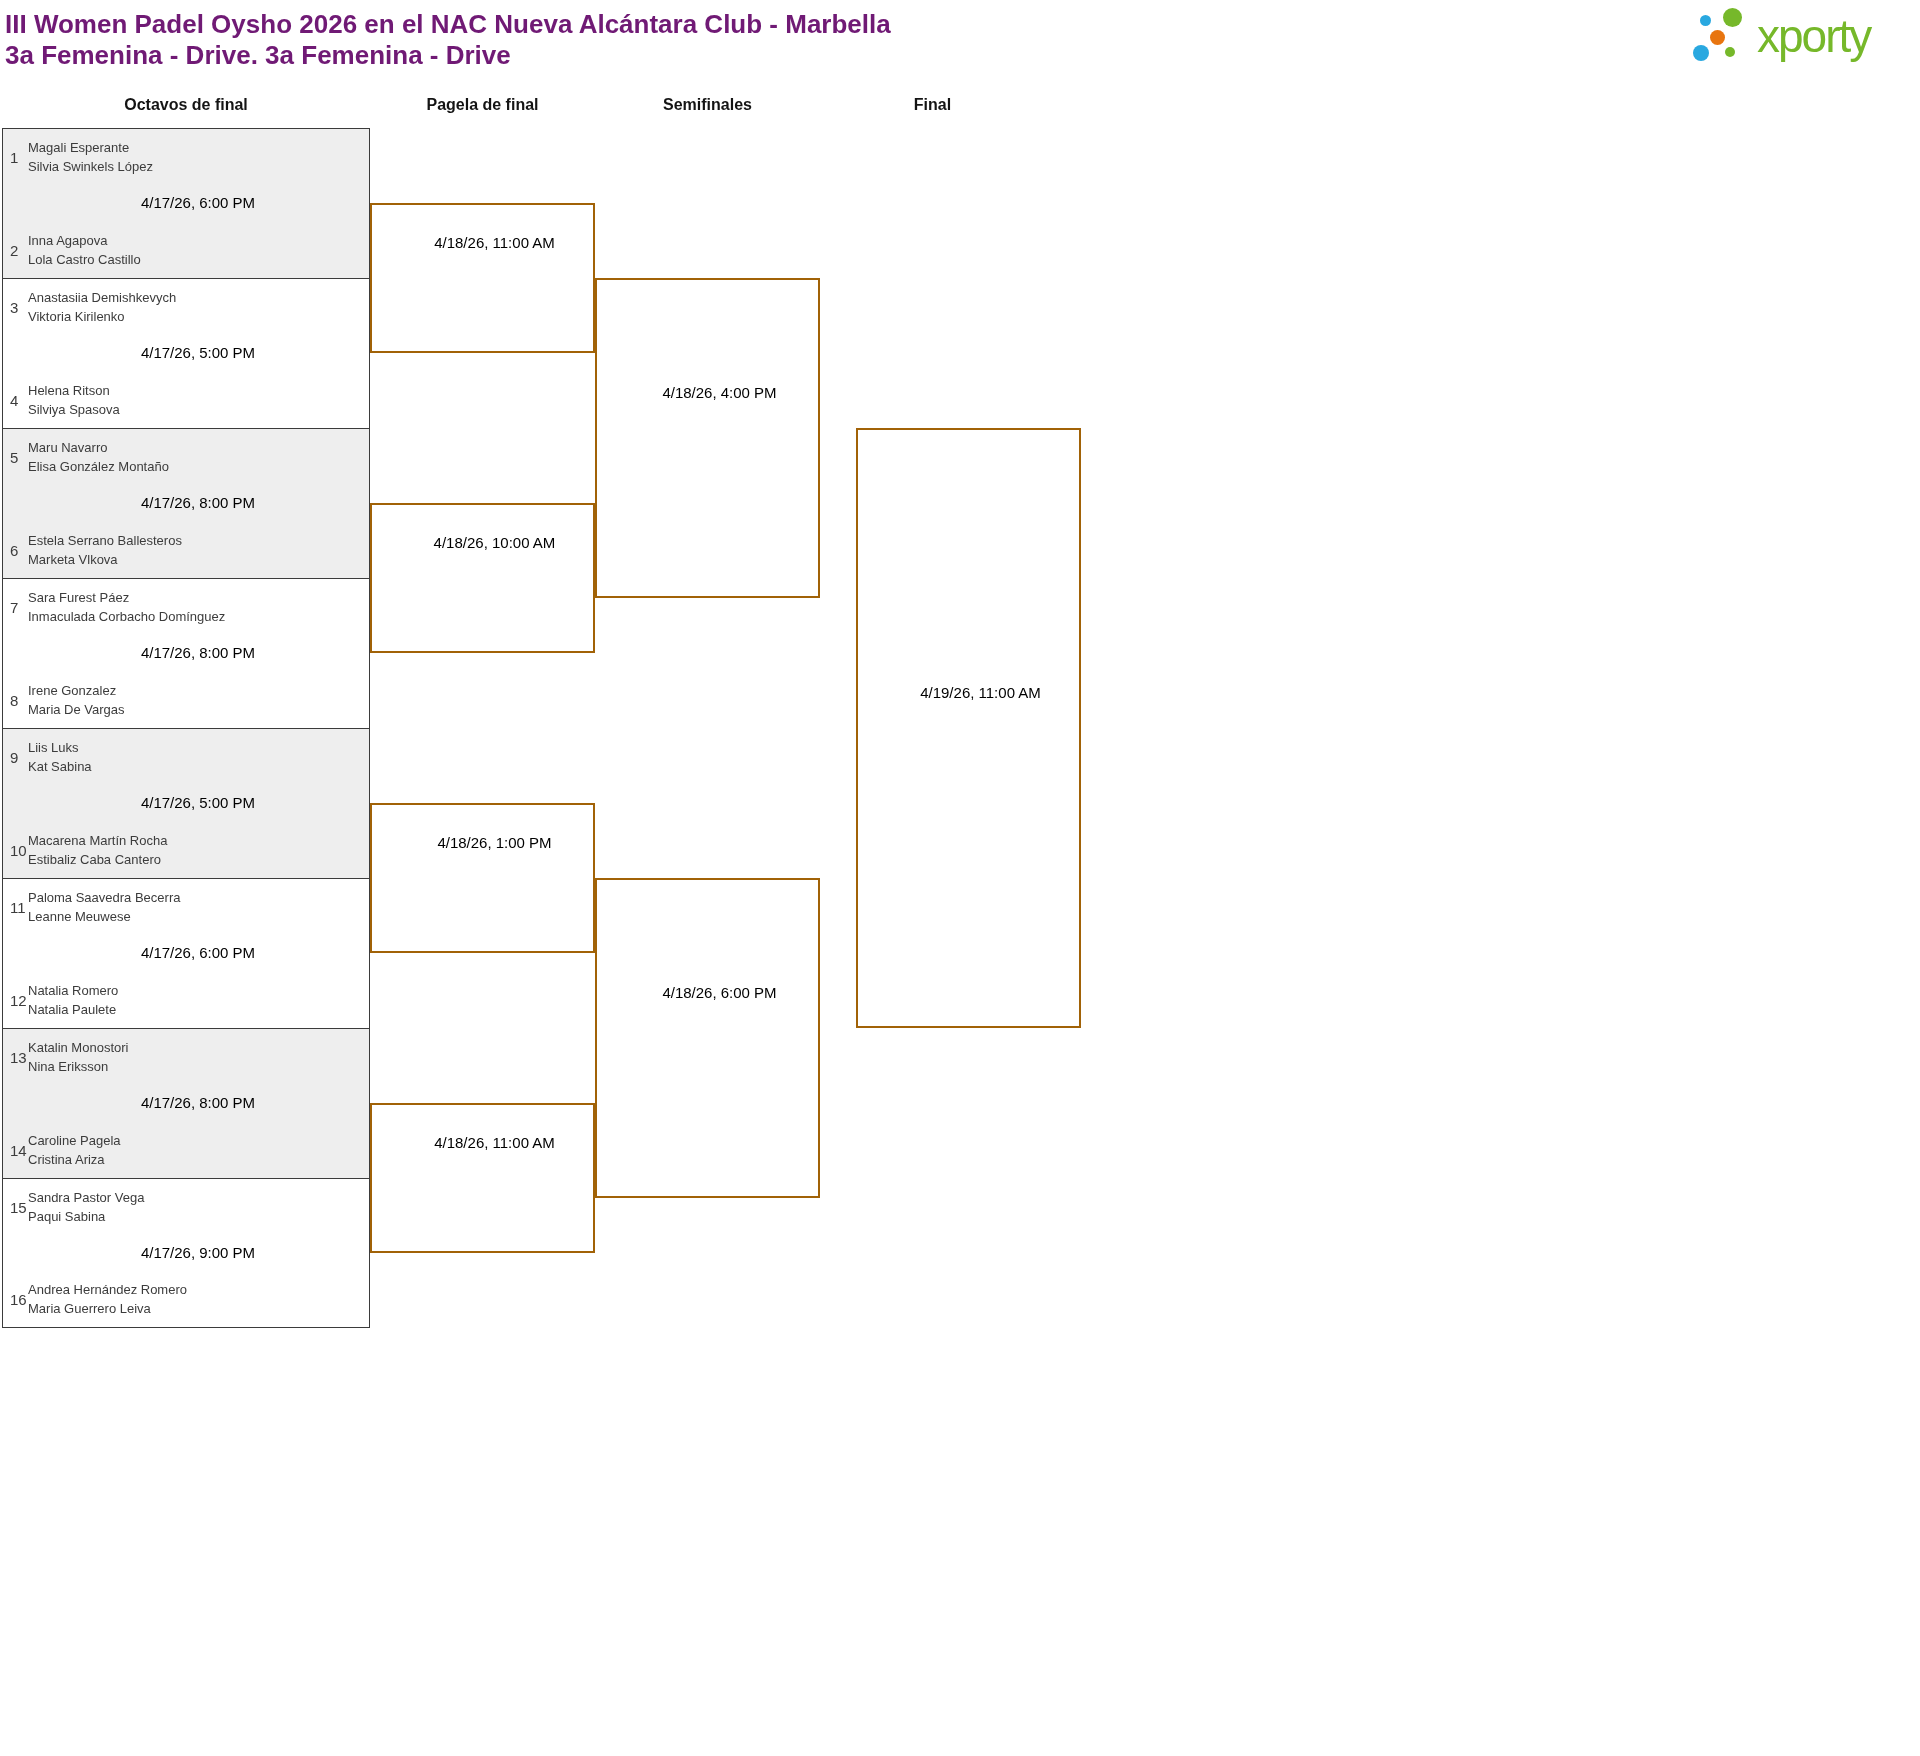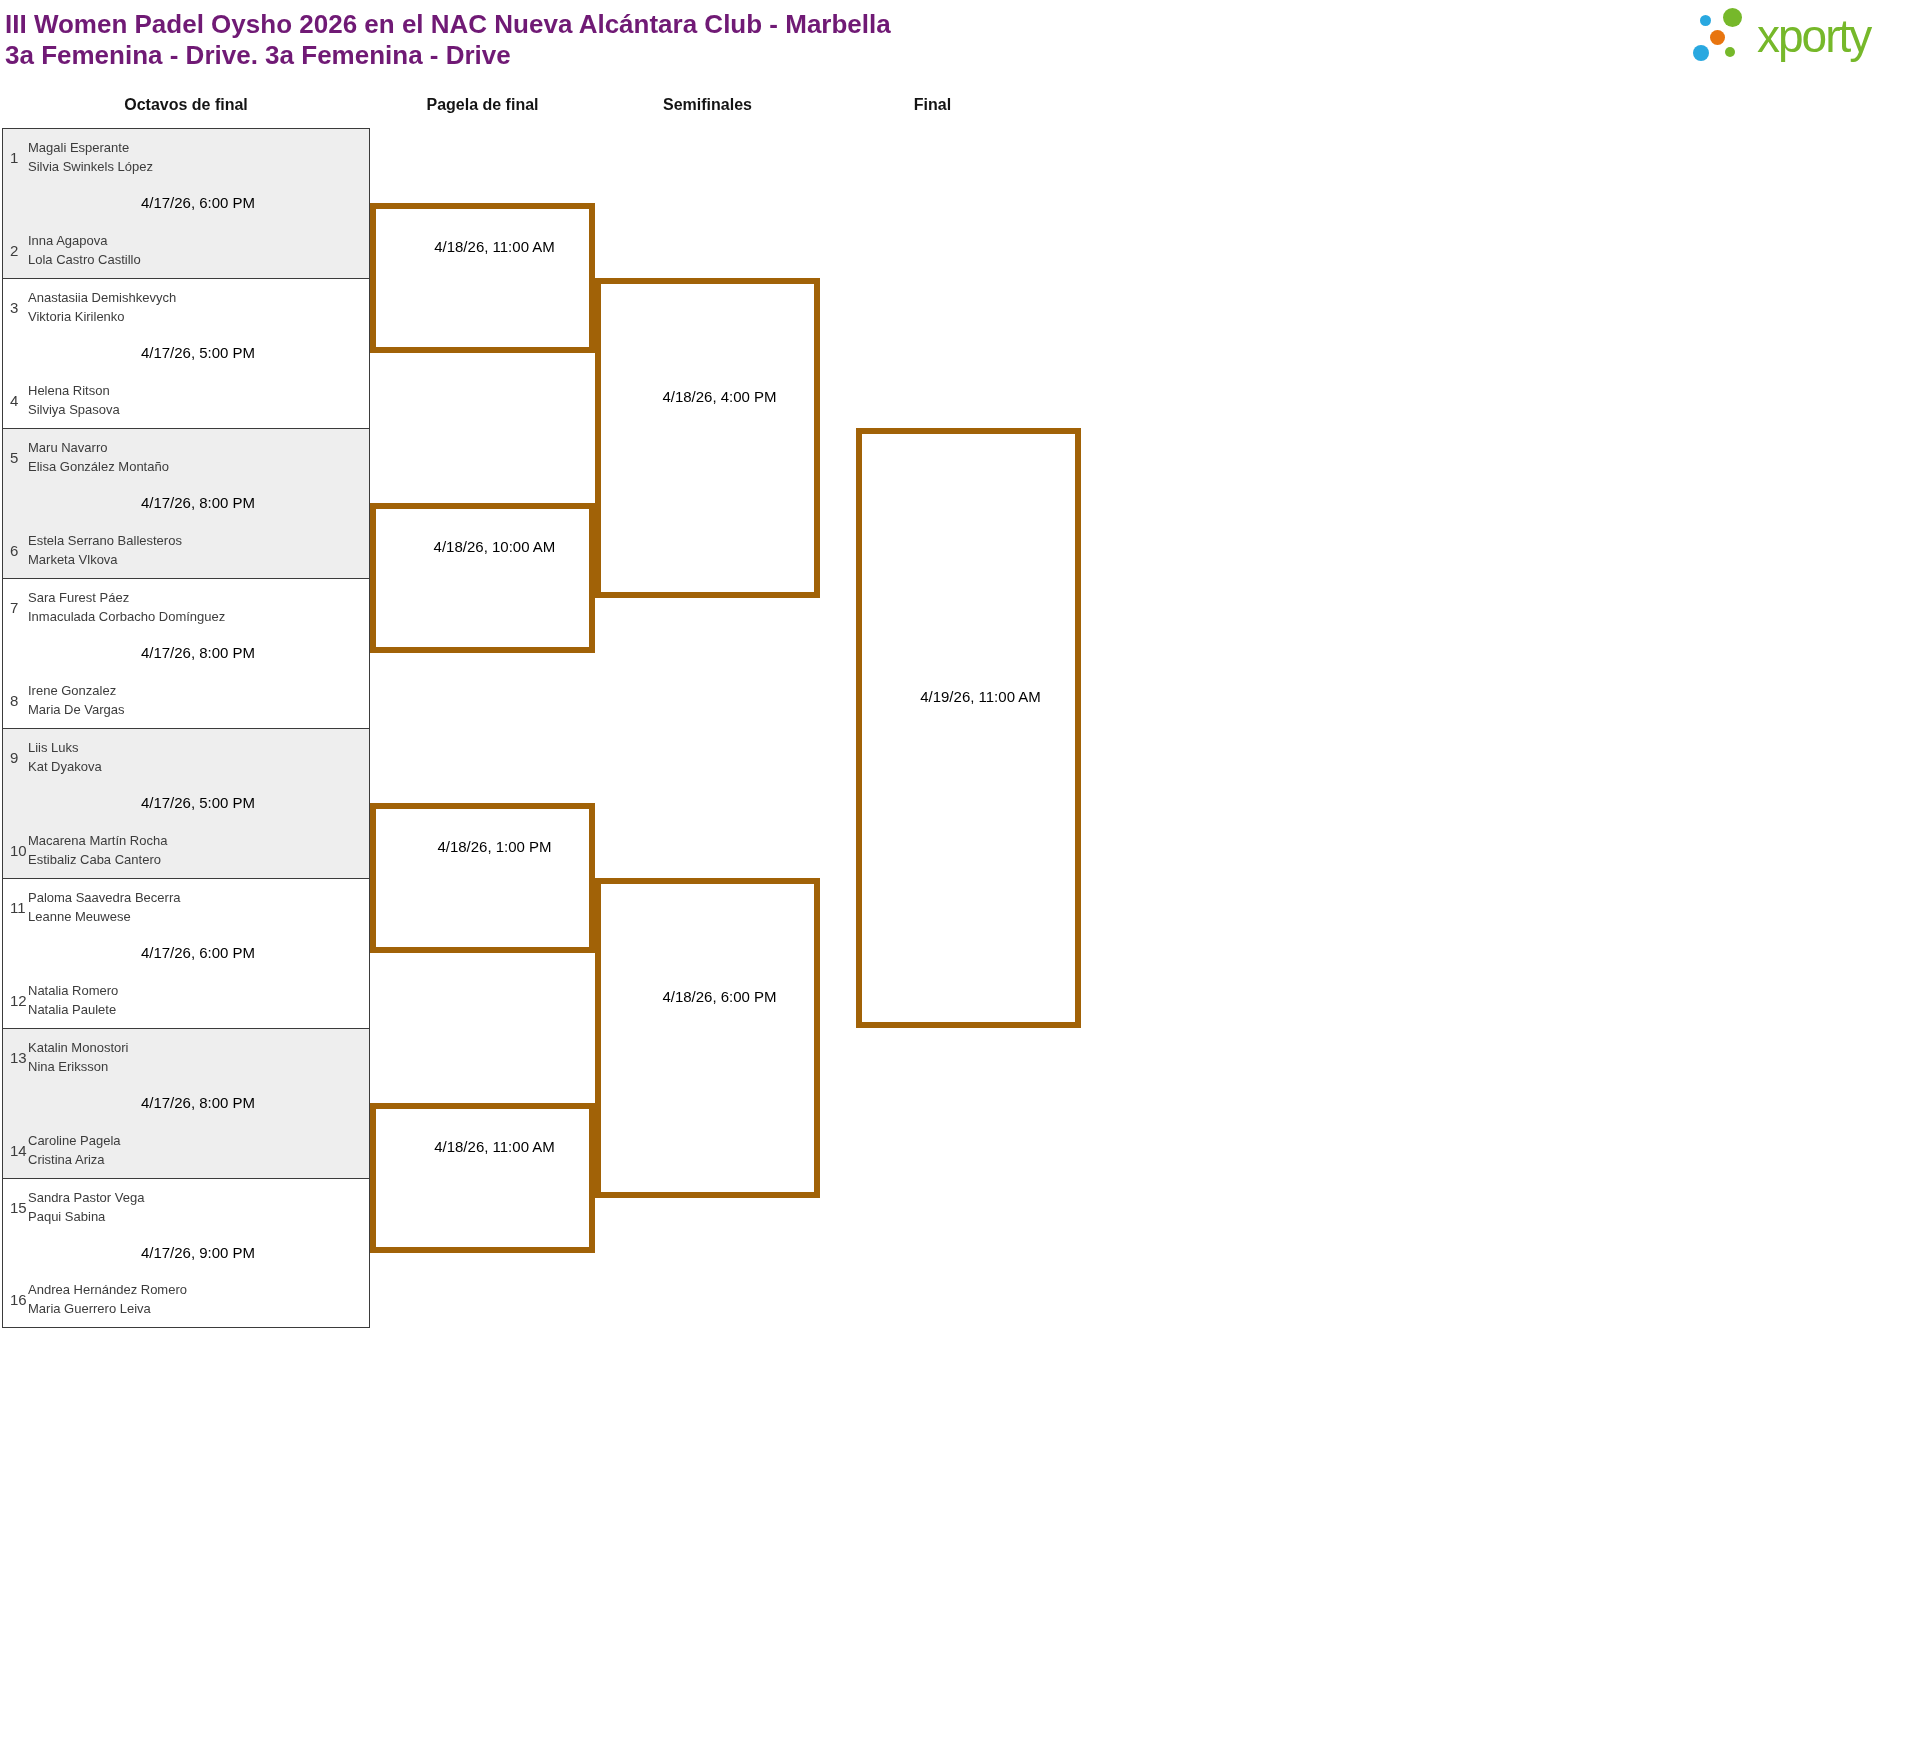--- a/index.html
+++ b/index.html
@@ -34,21 +34,21 @@
   .r16.last{border-bottom:1px solid #3b3b3b;}
   .entry{position:absolute;left:7px;right:6px;display:flex;align-items:center;}
   .entry.top{top:9px;}
   .entry.bottom{bottom:9px;}
   .seed{width:18px;flex:0 0 18px;font-size:15px;color:#3c3c3c;}
   .names{font-size:13px;line-height:19px;color:#3c3c3c;}
   .nm{display:block;white-space:nowrap;}
   .mdate{position:absolute;left:0;right:0;top:65px;text-align:center;font-size:15px;color:#000000;margin-left:24px;}
 
   
-  .qf,.sf,.fin{position:absolute;box-sizing:border-box;border:6px solid #a16207;background:transparent;}
+  .qf,.sf,.fin{position:absolute;box-sizing:border-box;border:2px solid #a16207;background:transparent;}
   .qf{left:370px;width:225px;height:150px;}
   .sf{left:595px;width:225px;height:320px;}
   .fin{left:856px;width:225px;height:600px;top:428px;}
   .qf .mdate{top:29px;}
   .sf .mdate{top:104px;}
   .fin .mdate{top:254px;}
 </style>
 </head>
 <body>
 
@@ -143,21 +143,21 @@
           <span class="nm">Maria De Vargas</span>
         </span>
     </div>
   </div>
 
   <div class="r16 shaded" style="top:728px">
     <div class="entry top">
       <span class="seed">9</span>
       <span class="names">
           <span class="nm">Liis Luks</span>
-          <span class="nm">Kat Dyakova</span>
+          <span class="nm">Kat Sabina</span>
         </span>
     </div>
     <div class="mdate">4/17/26, 5:00 PM</div>
     <div class="entry bottom">
       <span class="seed">10</span>
       <span class="names">
           <span class="nm">Macarena Martín Rocha</span>
           <span class="nm">Estibaliz Caba Cantero</span>
         </span>
     </div>

